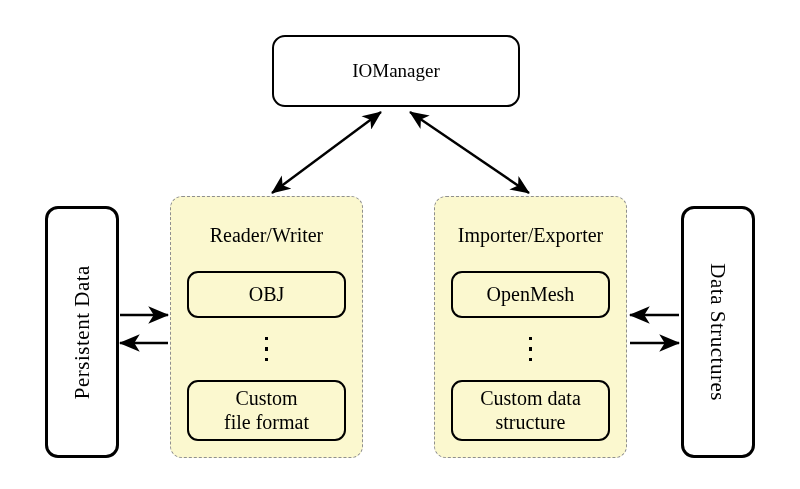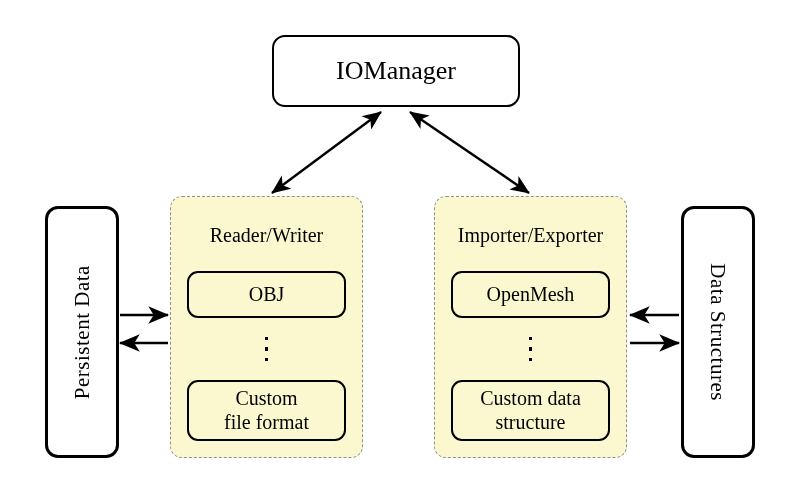--- a/index.html
+++ b/index.html
@@ -33,21 +33,21 @@
     border-radius: 11px;
     line-height: 1.25;
   }
 
   
   #io-manager {
     left: 272px;
     top: 35px;
     width: 248px;
     height: 72px;
-    font-size: 26px;
+    font-size: 19px;
     border-radius: 13px;
   }
 
   
   .side-node {
     width: 74px;
     border-radius: 13px;
     border-width: 3px;
   }
   .side-label {

